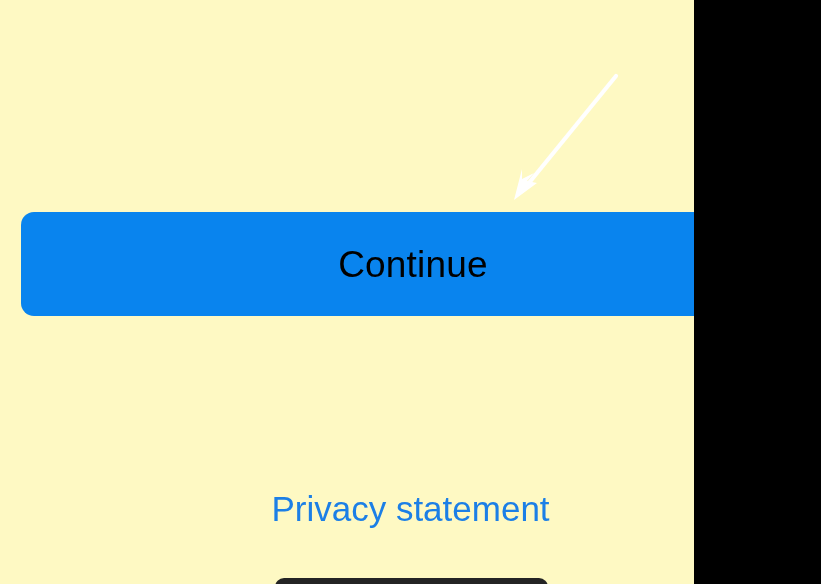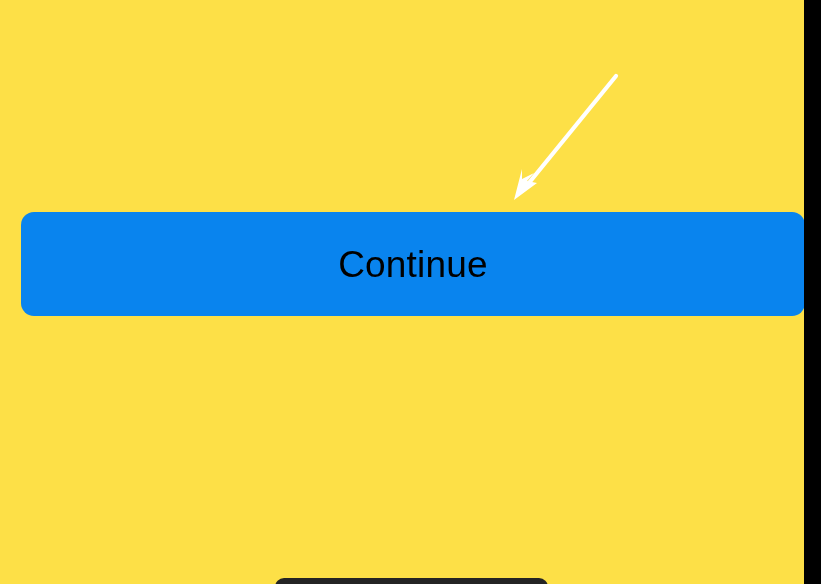--- a/index.html
+++ b/index.html
@@ -10,23 +10,23 @@
   body {
     width: 821px;
     height: 584px;
     overflow: hidden;
     font-family: "Liberation Sans", sans-serif;
     -webkit-font-smoothing: antialiased;
   }
 
   #screen {
     position: relative;
-    width: 804px;
+    width: 694px;
     height: 584px;
-    background: #fde047;
+    background: #fef9c3;
     overflow: hidden;
   }
 
   
   #continue-button {
     position: absolute;
     left: 21px;
     top: 212px;
     width: 784px;
     height: 104px;
@@ -92,20 +92,21 @@
 </style>
 </head>
 <body>
 
 <div id="screen">
 
   <button id="continue-button">
     <span id="continue-button-label">Continue</span>
   </button>
 
+  <a id="privacy-statement-link">Privacy statement</a>
 
   <div id="bottom-sheet"></div>
 
   <svg id="annotation-arrow" viewBox="0 0 821 584" xmlns="http://www.w3.org/2000/svg">
     <line x1="616" y1="76" x2="524" y2="189" stroke="#ffffff" stroke-width="4.2" stroke-linecap="round"></line>
     <polygon points="514,200 537,183 527,181 534,173 522,179 522,169" fill="#ffffff"></polygon>
   </svg>
 
 </div>
 

